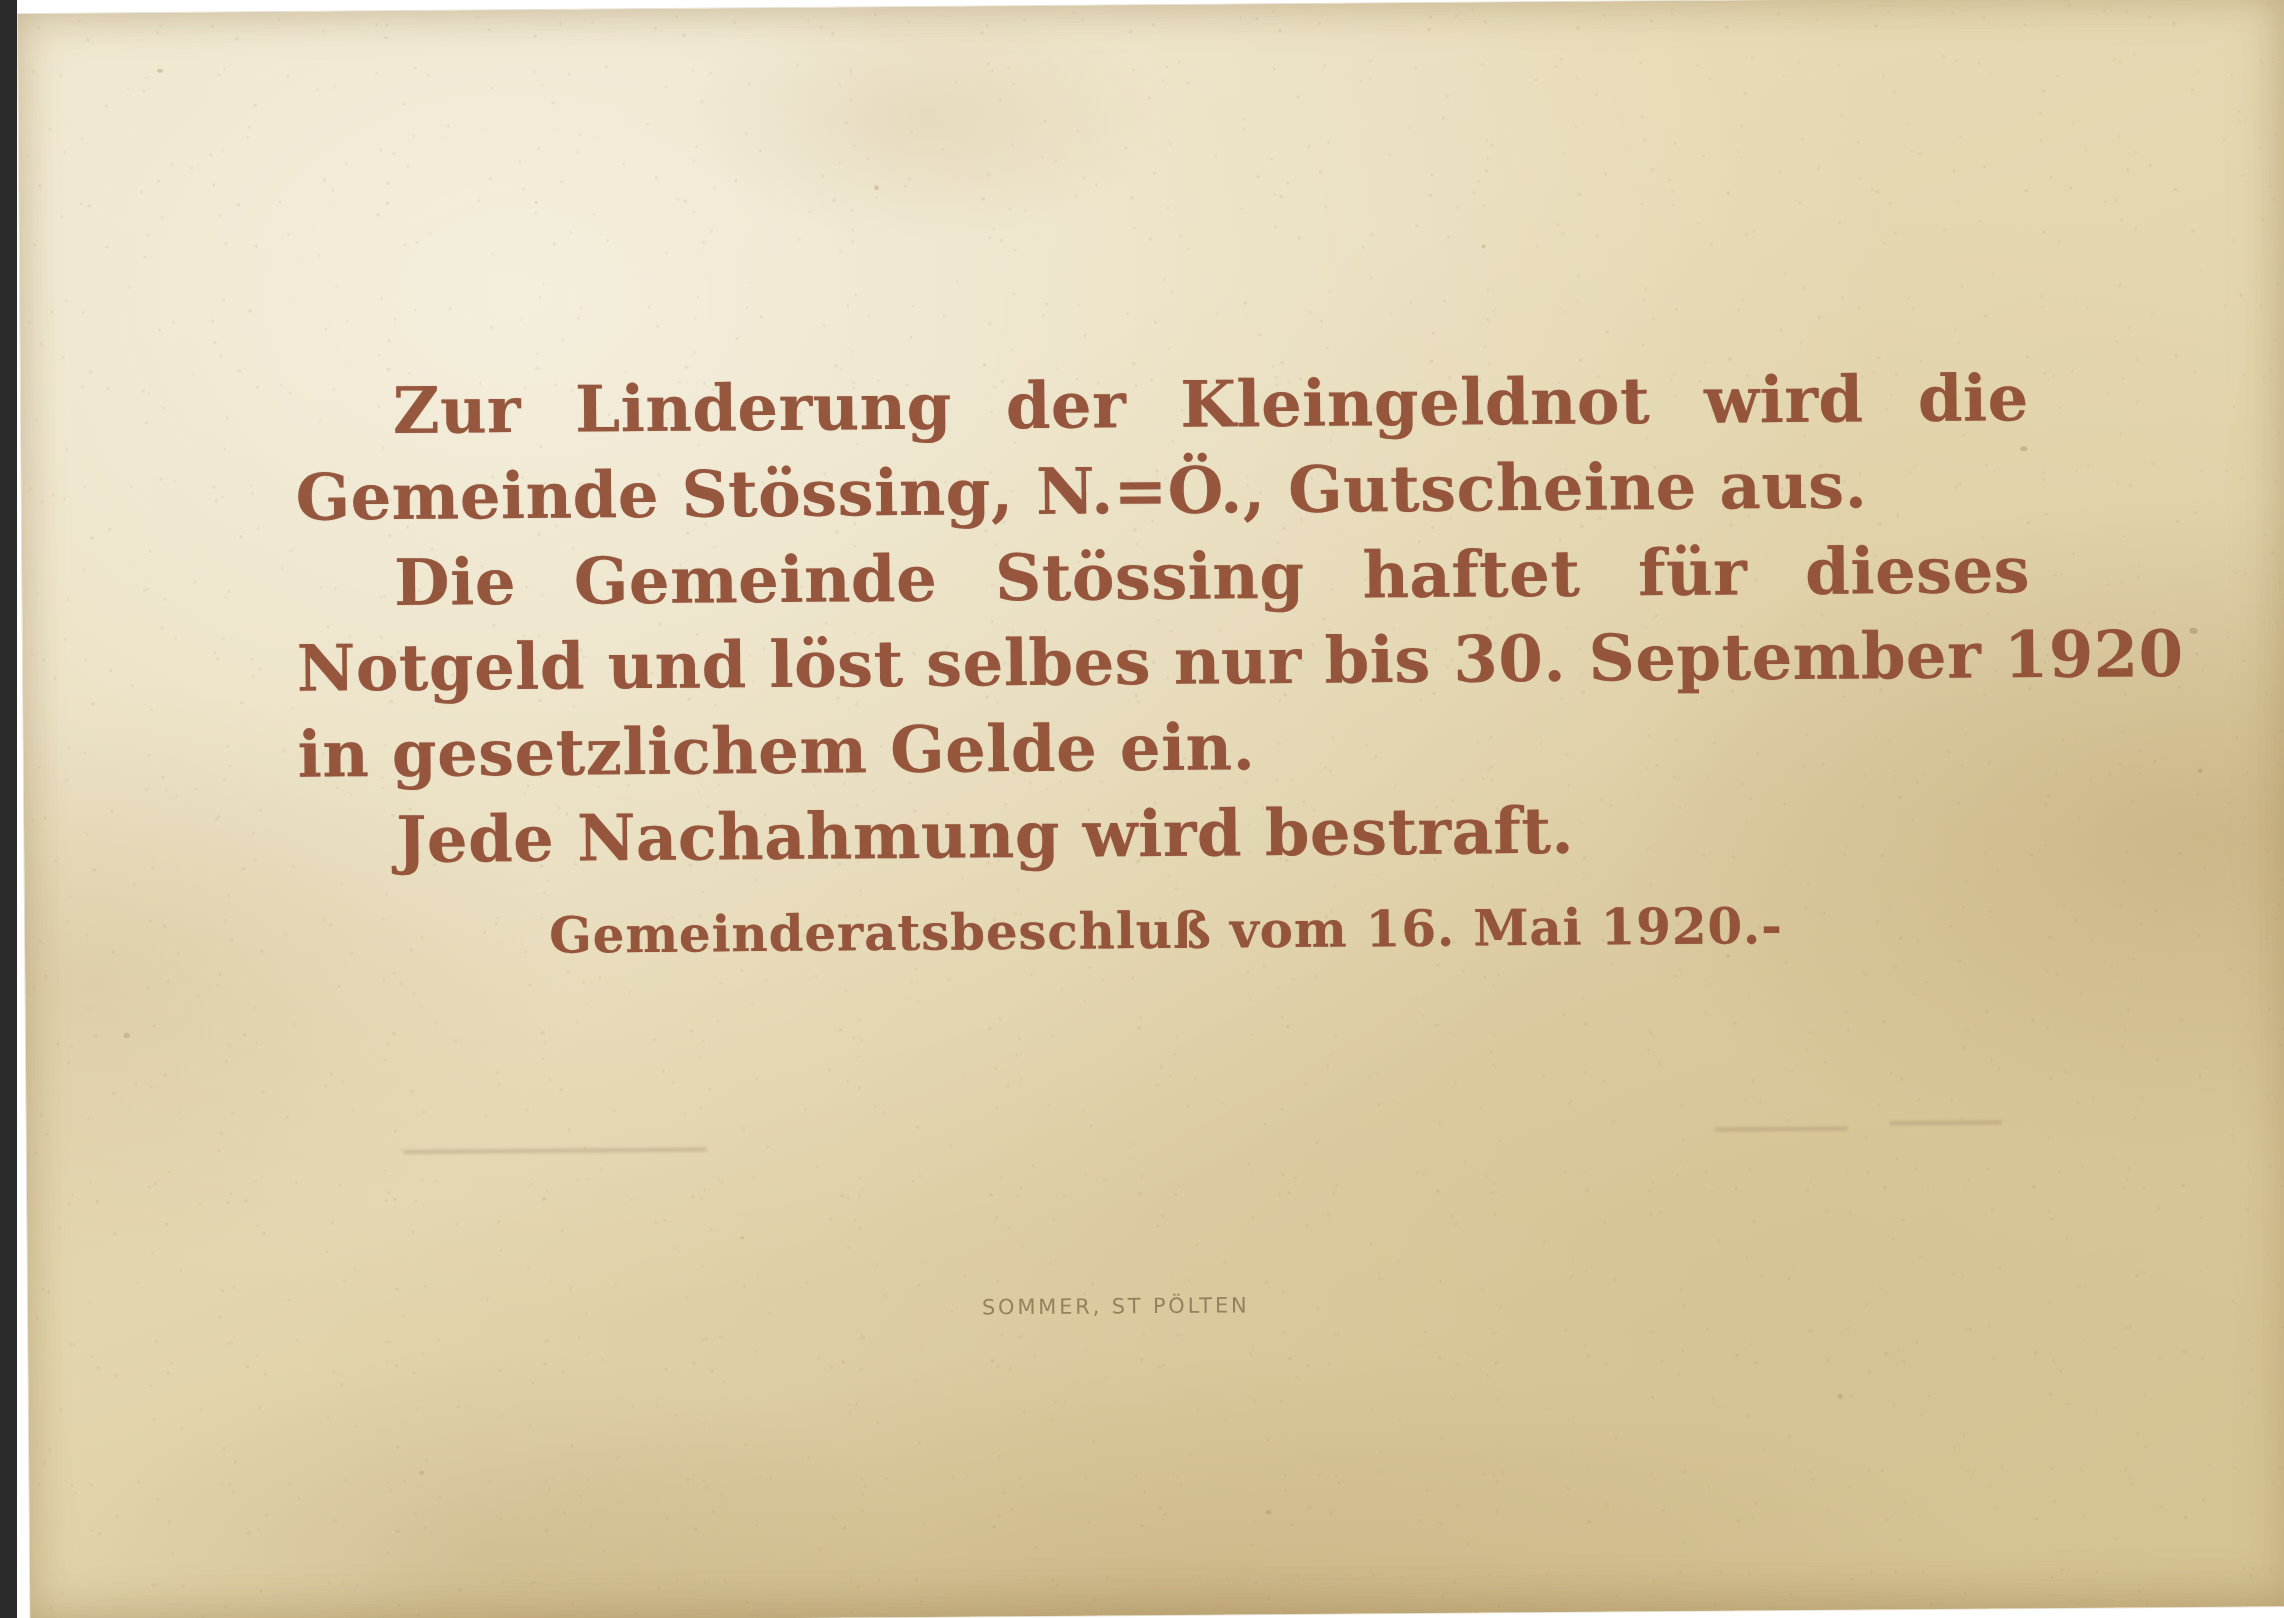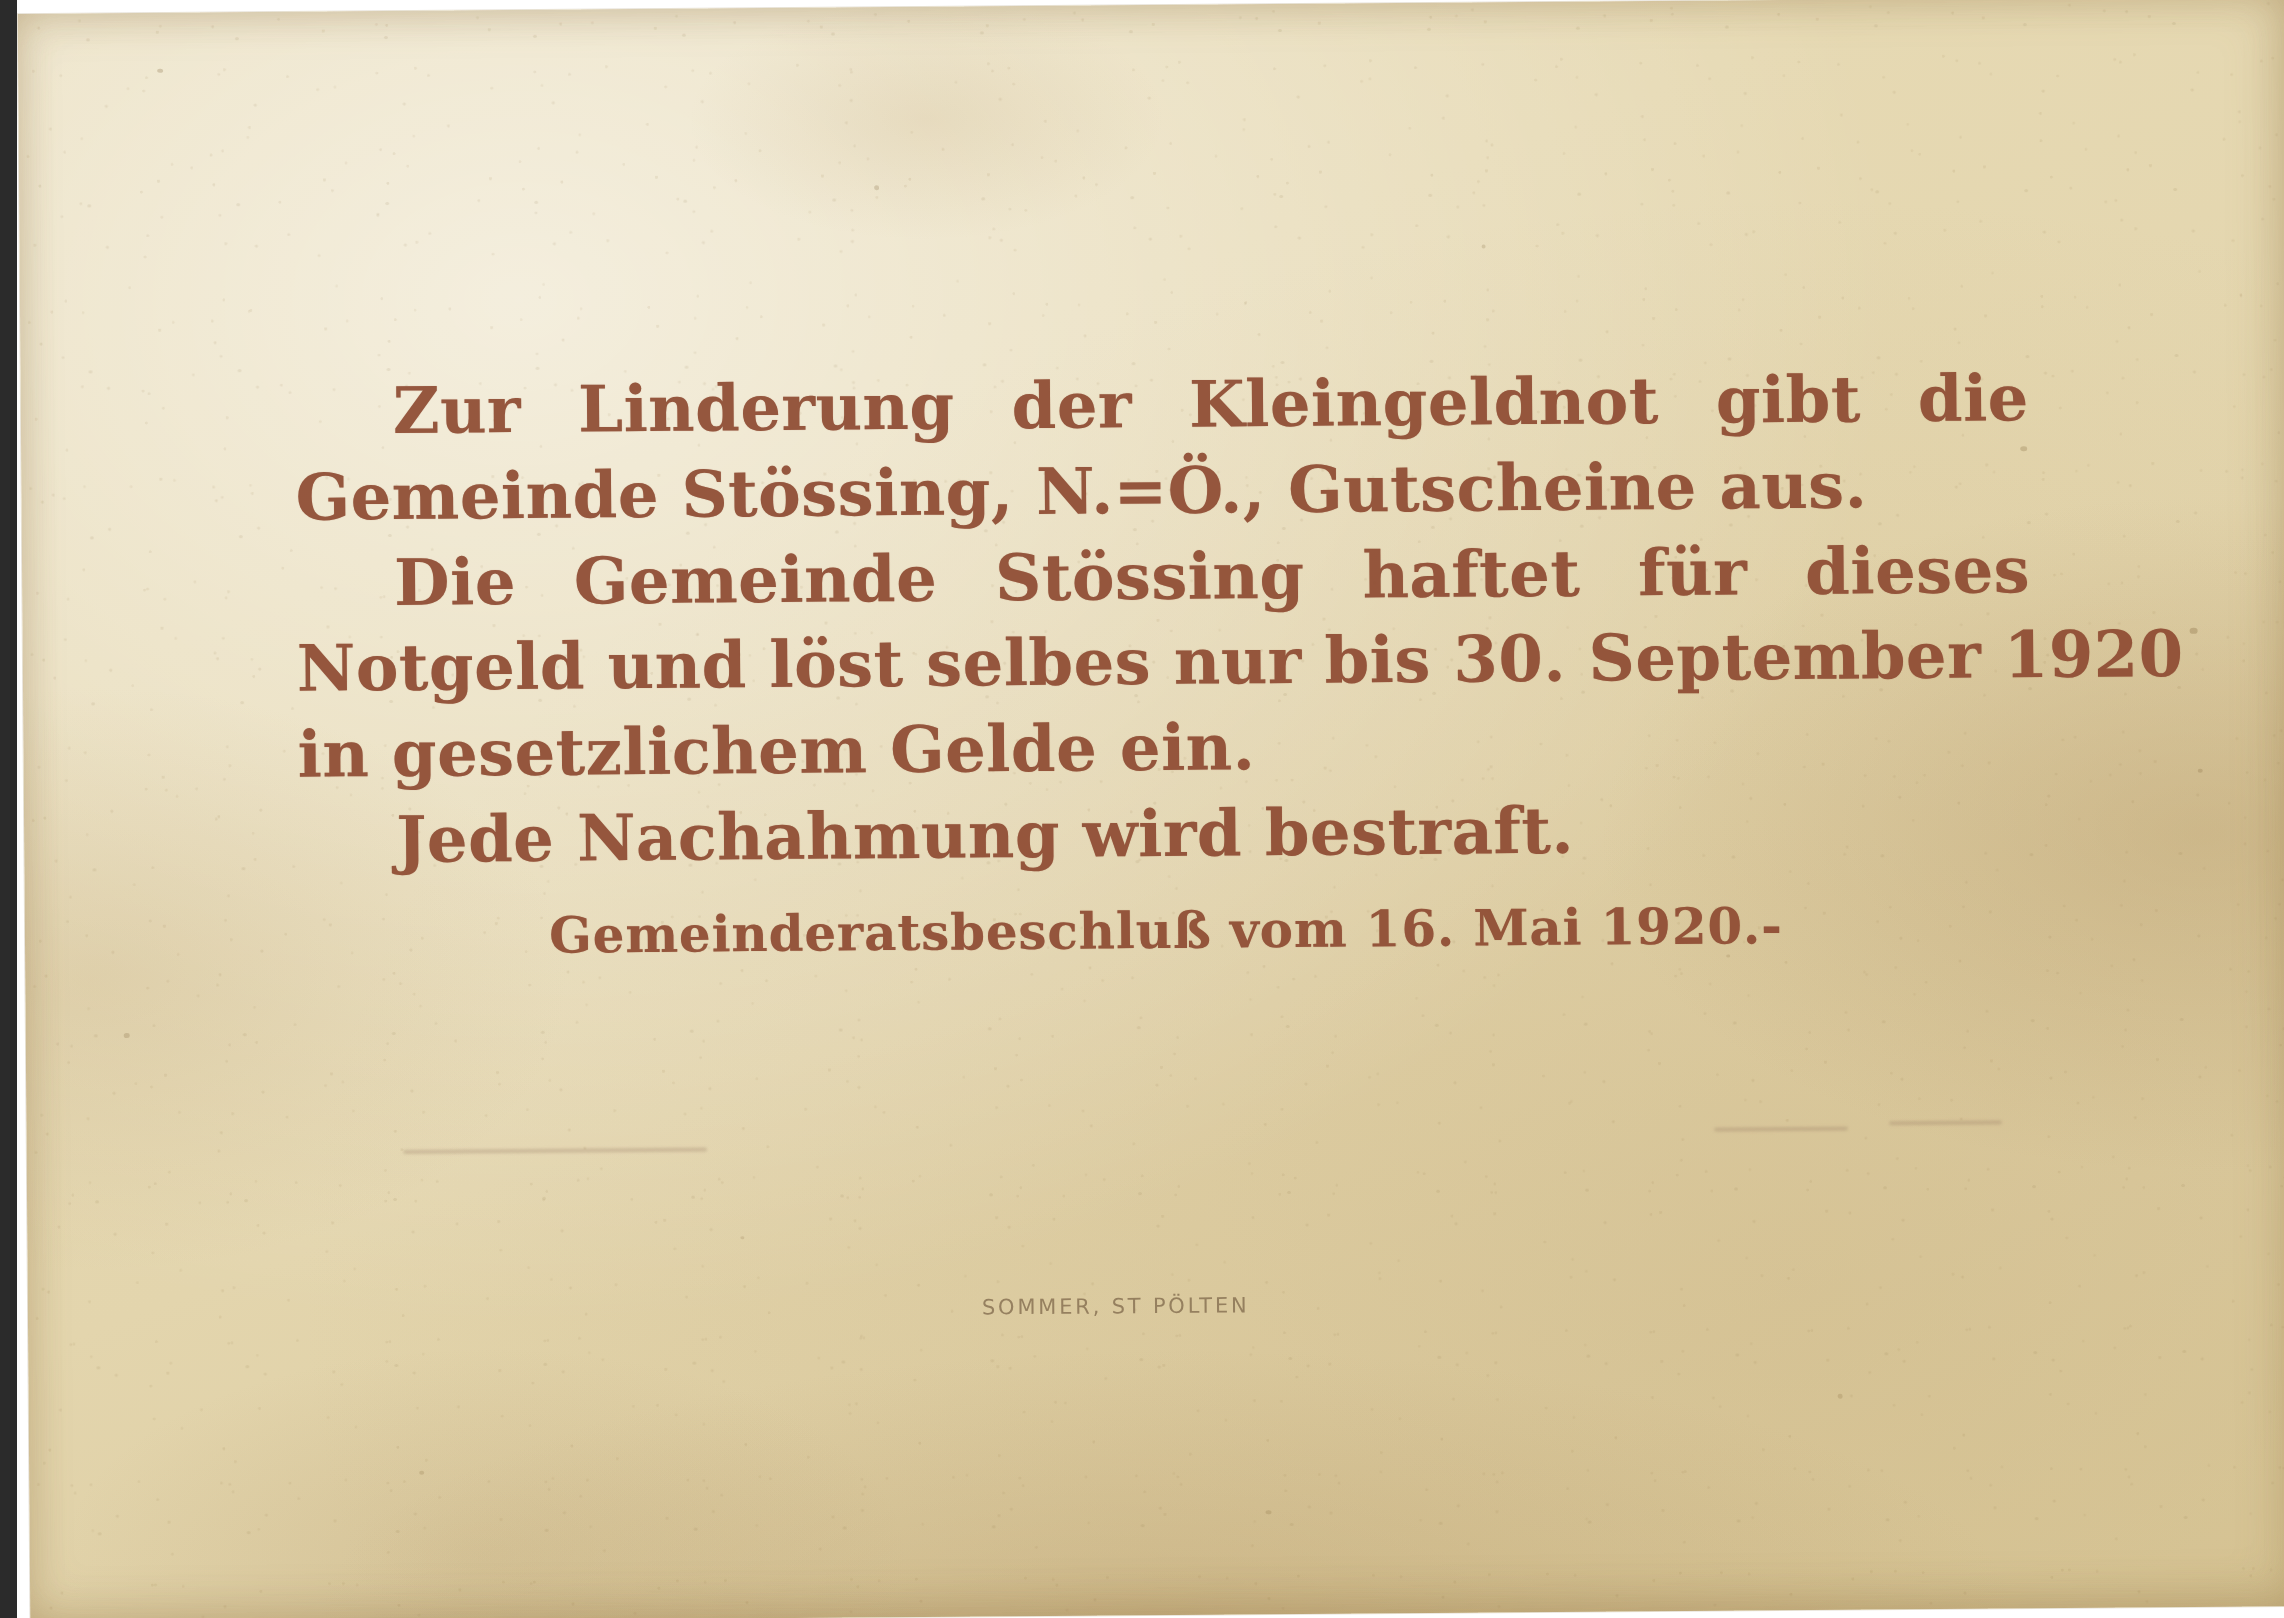--- a/index.html
+++ b/index.html
@@ -184,21 +184,21 @@
       <span class="speck" style="left:1701px; top:954px;width:4.1px;  height:3.3px;  opacity:.30;"></span>
     </div>
 
     <div class="text-block">
 
       <div class="line indent justify">
         <span class="w">Zur</span>
         <span class="w">Linderung</span>
         <span class="w">der</span>
         <span class="w">Kleingeldnot</span>
-        <span class="w">gibt</span>
+        <span class="w">wird</span>
         <span class="w">die</span>
       </div>
 
       <div class="line">Gemeinde Stössing, N.=Ö., Gutscheine aus.</div>
 
       <div class="line indent justify">
         <span class="w">Die</span>
         <span class="w">Gemeinde</span>
         <span class="w">Stössing</span>
         <span class="w">haftet</span>

